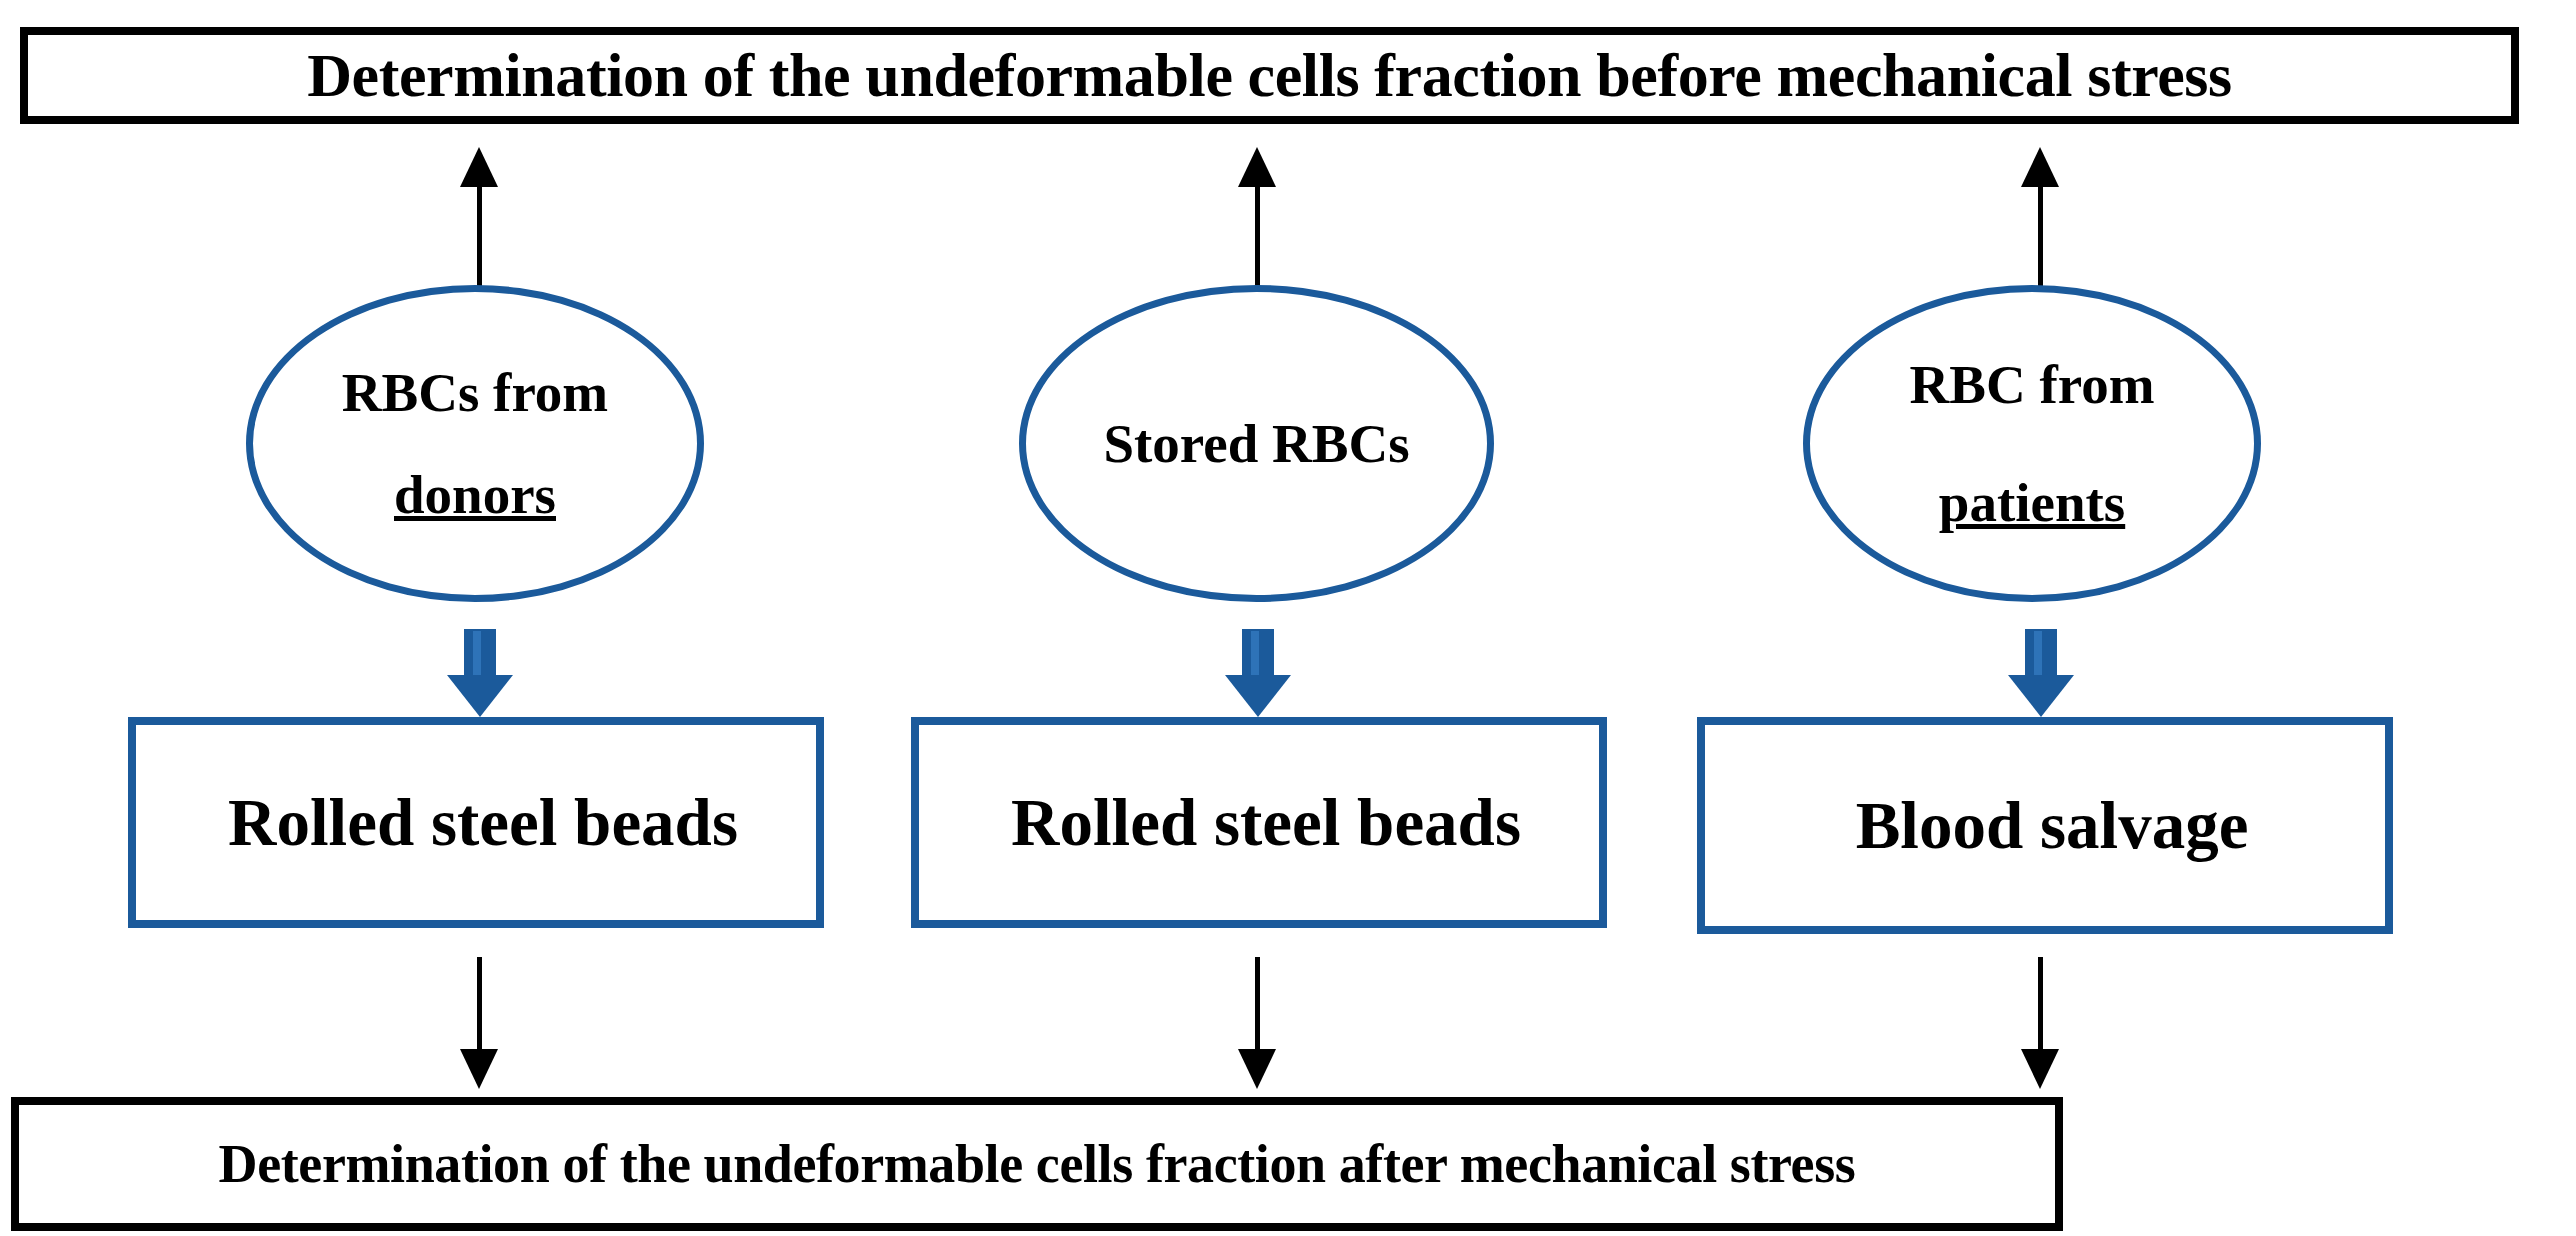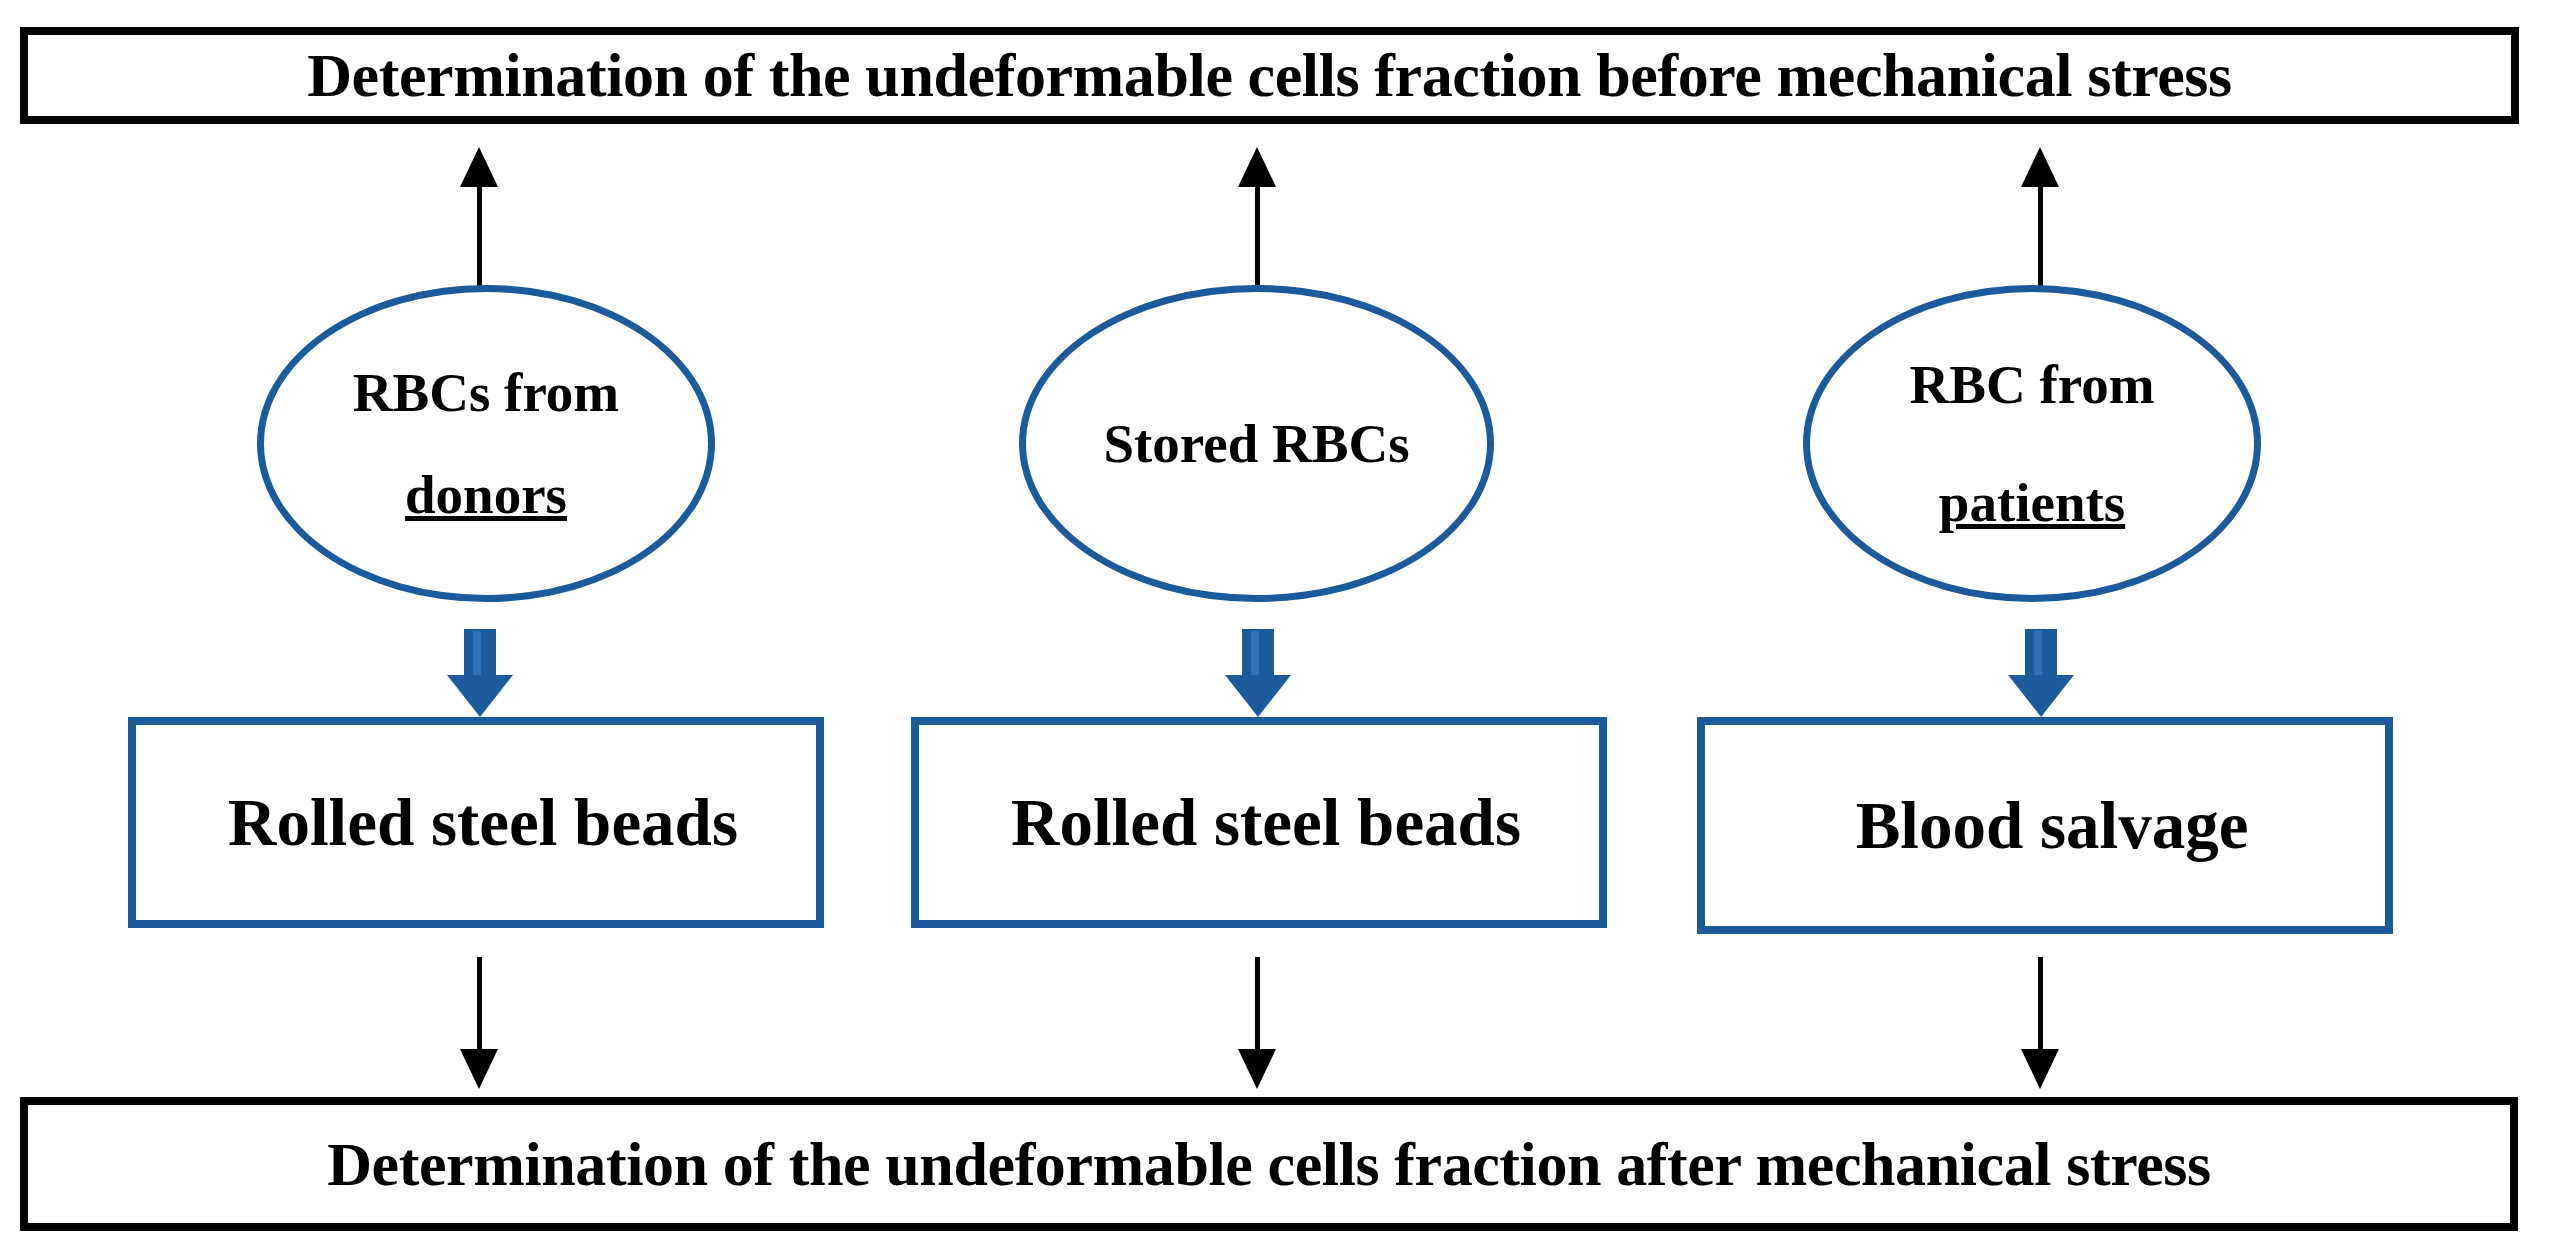--- a/index.html
+++ b/index.html
@@ -35,25 +35,25 @@
     letter-spacing: -0.4px;
   }
   #banner-top {
     left: 20px;
     top: 19.4px;
     width: 2499px;
     height: 97px;
     font-size: 62px;
   }
   #banner-bottom {
-    left: 20px;
+    left: 11px;
     top: 1089px;
-    width: 2498px;
+    width: 2052px;
     height: 134px;
-    font-size: 62px;
+    font-size: 54px;
   }
 
   
   .ellipse {
     position: absolute;
     box-sizing: border-box;
     width: 458px;
     height: 317px;
     border: 7px solid #1B5A9B;
     border-radius: 50%;
@@ -63,21 +63,21 @@
     align-items: center;
     justify-content: center;
     color: #000000;
     font-weight: bold;
     font-size: 55px;
     line-height: 1.55;
     text-align: center;
     font-family: "Liberation Serif", "DejaVu Serif", serif;
   }
   .ellipse .line2 { margin-top: 16px; text-decoration: underline; }
-  #ellipse-0 { left: 257px;  top: 277px; text-align: center; }
+  #ellipse-0 { left: 246px;  top: 277px; text-align: center; }
   #ellipse-1 { left: 1019px; top: 277px; width: 475px; }
   #ellipse-2 { left: 1803px; top: 277px; gap: 16px; }
 
   
   .pbox {
     position: absolute;
     box-sizing: border-box;
     border: 8.8px solid #1B5A9B;
     background: #ffffff;
     display: flex;

